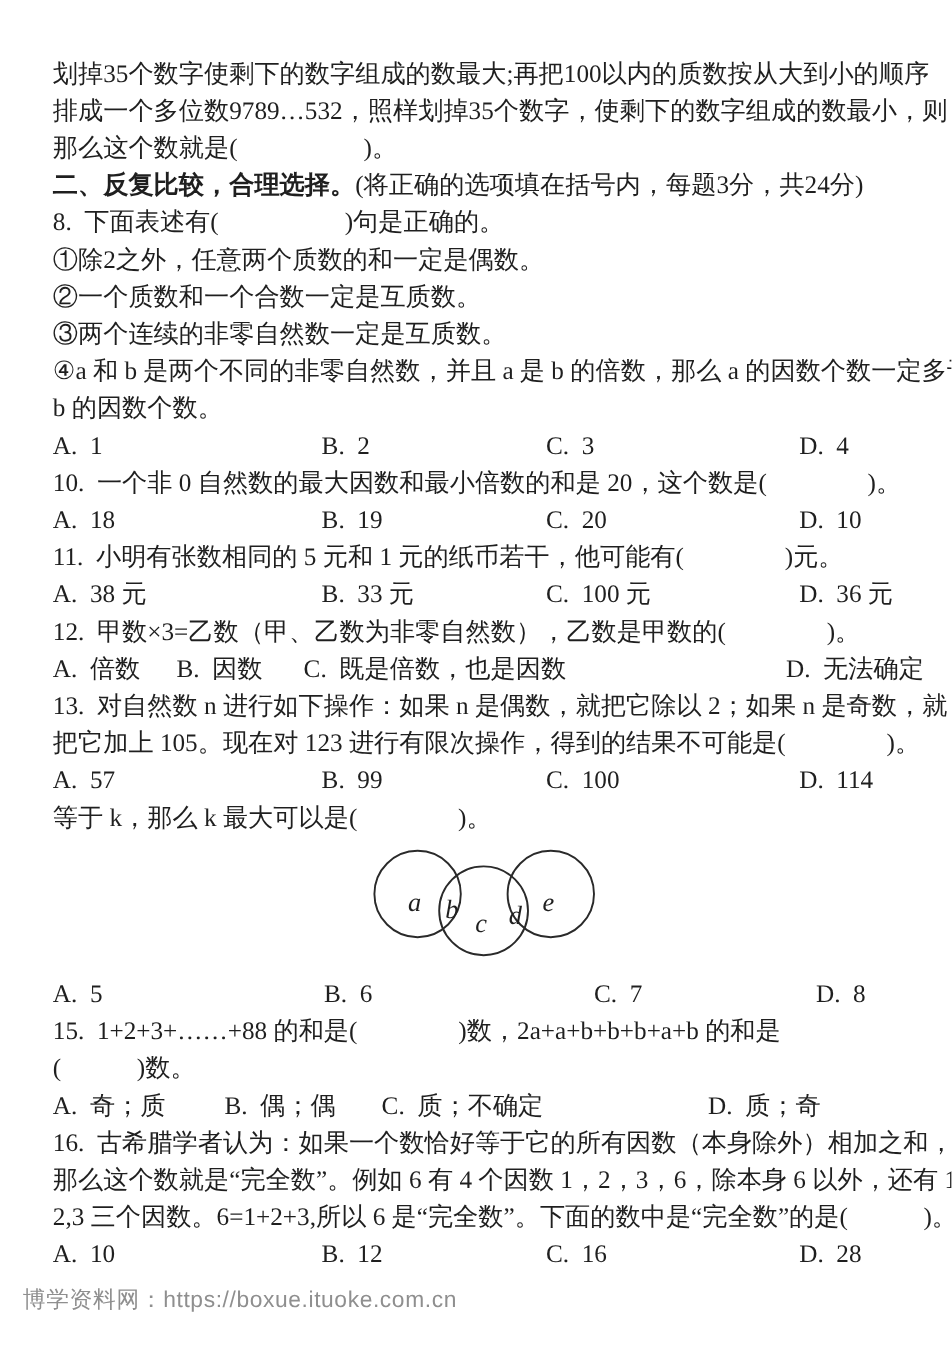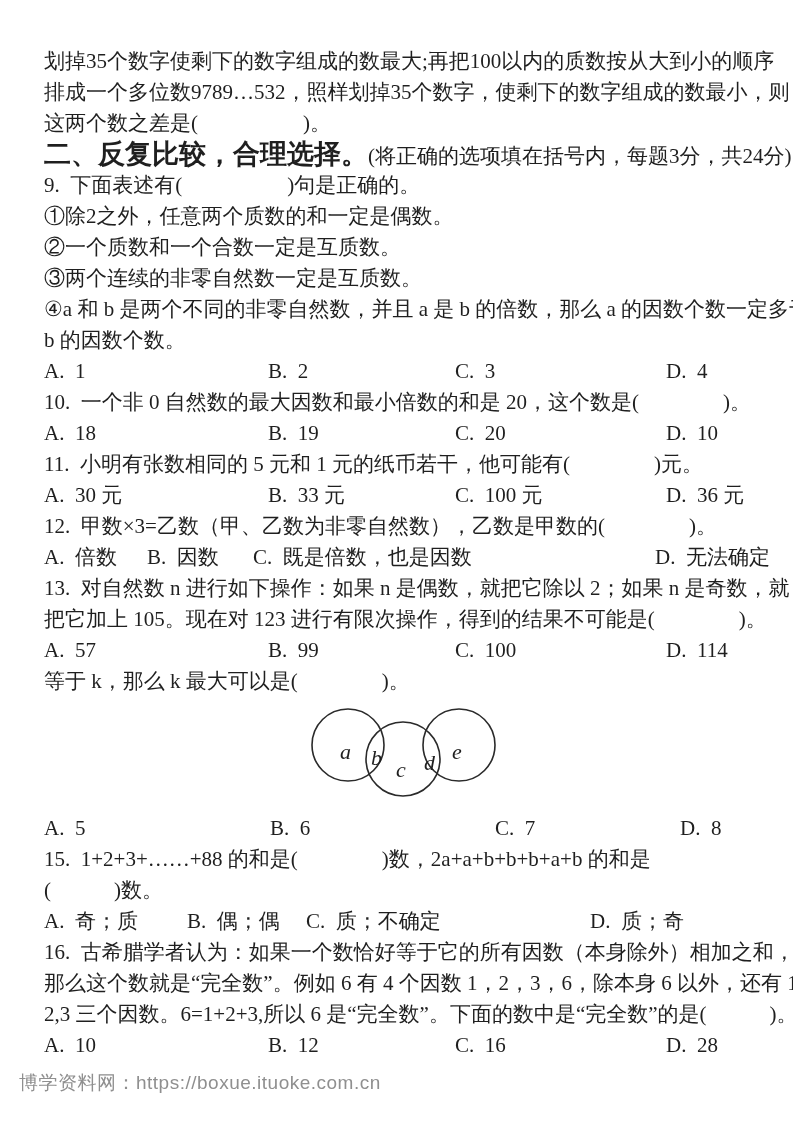--- a/index.html
+++ b/index.html
@@ -17,30 +17,30 @@
   }
   .line{
     height:31px;line-height:31px;
     font-size:21px;
     white-space:pre;
     overflow:visible;
   }
   .sec-title-bold{
     font-family:"Liberation Sans","DejaVu Sans",sans-serif;
     font-weight:700;
-    font-size:27px;
+    font-size:21px;
   }
   .opts{position:relative;}
   .opt{position:absolute;top:0;white-space:pre;}
   
   .oA{left:0px;}
   .opts-std .oB{left:224px;} .opts-std .oC{left:411px;} .opts-std .oD{left:622px;}
   .opts-q12 .oB{left:103px;} .opts-q12 .oC{left:209px;} .opts-q12 .oD{left:611px;}
   .opts-q14 .oB{left:226px;} .opts-q14 .oC{left:451px;} .opts-q14 .oD{left:636px;}
-  .opts-q15 .oB{left:143px;} .opts-q15 .oC{left:262px;} .opts-q15 .oD{left:546px;}
+  .opts-q15 .oB{left:143px;} .opts-q15 .oC{left:274px;} .opts-q15 .oD{left:546px;}
   .diagram{
     position:relative;height:110px;margin:2px 0 4px 0;
   }
   .diagram svg{position:absolute;left:252px;top:0;}
   .venn-letter{
     font-family:"Liberation Serif","DejaVu Serif",serif;
     font-style:italic;font-size:22px;fill:#1f1f1f;
   }
   .footer{
     position:absolute;left:0;top:1070px;width:100%;
@@ -51,25 +51,25 @@
   }
 </style>
 </head>
 <body>
 
 <div class="page">
   <div class="content">
 
     <div class="line">划掉35个数字使剩下的数字组成的数最大;再把100以内的质数按从大到小的顺序</div>
     <div class="line">排成一个多位数9789…532，照样划掉35个数字，使剩下的数字组成的数最小，则</div>
-    <div class="line">这两个数之差是(　　　　　)。</div>
+    <div class="line">那么这个数就是(　　　　　)。</div>
 
     <div class="line"><span class="sec-title-bold">二、反复比较，合理选择。</span><span>(将正确的选项填在括号内，每题3分，共24分)</span></div>
 
-    <div class="line">9.  下面表述有(　　　　　)句是正确的。</div>
+    <div class="line">8.  下面表述有(　　　　　)句是正确的。</div>
     <div class="line">①除2之外，任意两个质数的和一定是偶数。</div>
     <div class="line">②一个质数和一个合数一定是互质数。</div>
     <div class="line">③两个连续的非零自然数一定是互质数。</div>
     <div class="line">④a 和 b 是两个不同的非零自然数，并且 a 是 b 的倍数，那么 a 的因数个数一定多于</div>
     <div class="line">b 的因数个数。</div>
     <div class="line opts opts-std">
       <span class="opt oA">A.  1</span>
       <span class="opt oB">B.  2</span>
       <span class="opt oC">C.  3</span>
       <span class="opt oD">D.  4</span>
@@ -78,21 +78,21 @@
     <div class="line">10.  一个非 0 自然数的最大因数和最小倍数的和是 20，这个数是(　　　　)。</div>
     <div class="line opts opts-std">
       <span class="opt oA">A.  18</span>
       <span class="opt oB">B.  19</span>
       <span class="opt oC">C.  20</span>
       <span class="opt oD">D.  10</span>
     </div>
 
     <div class="line">11.  小明有张数相同的 5 元和 1 元的纸币若干，他可能有(　　　　)元。</div>
     <div class="line opts opts-std">
-      <span class="opt oA">A.  30 元</span>
+      <span class="opt oA">A.  38 元</span>
       <span class="opt oB">B.  33 元</span>
       <span class="opt oC">C.  100 元</span>
       <span class="opt oD">D.  36 元</span>
     </div>
 
     <div class="line">12.  甲数×3=乙数（甲、乙数为非零自然数），乙数是甲数的(　　　　)。</div>
     <div class="line opts opts-q12">
       <span class="opt oA">A.  倍数</span>
       <span class="opt oB">B.  因数</span>
       <span class="opt oC">C.  既是倍数，也是因数</span>

